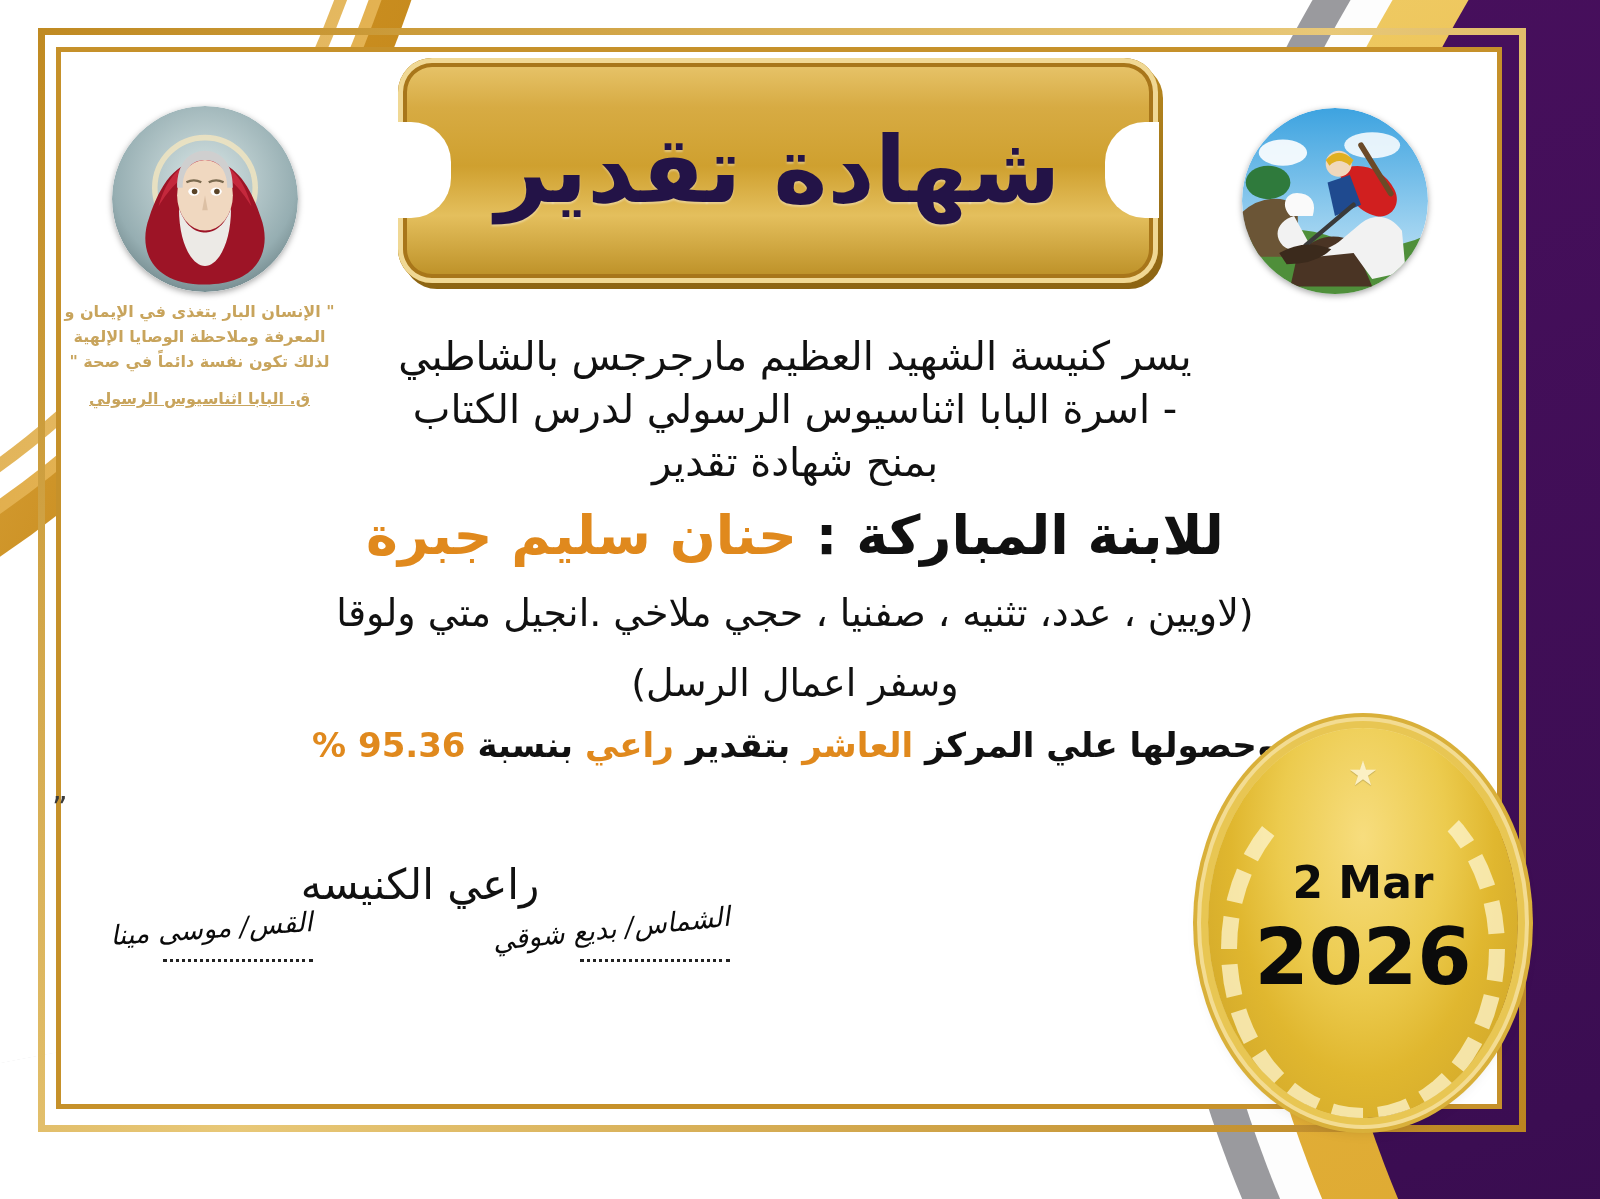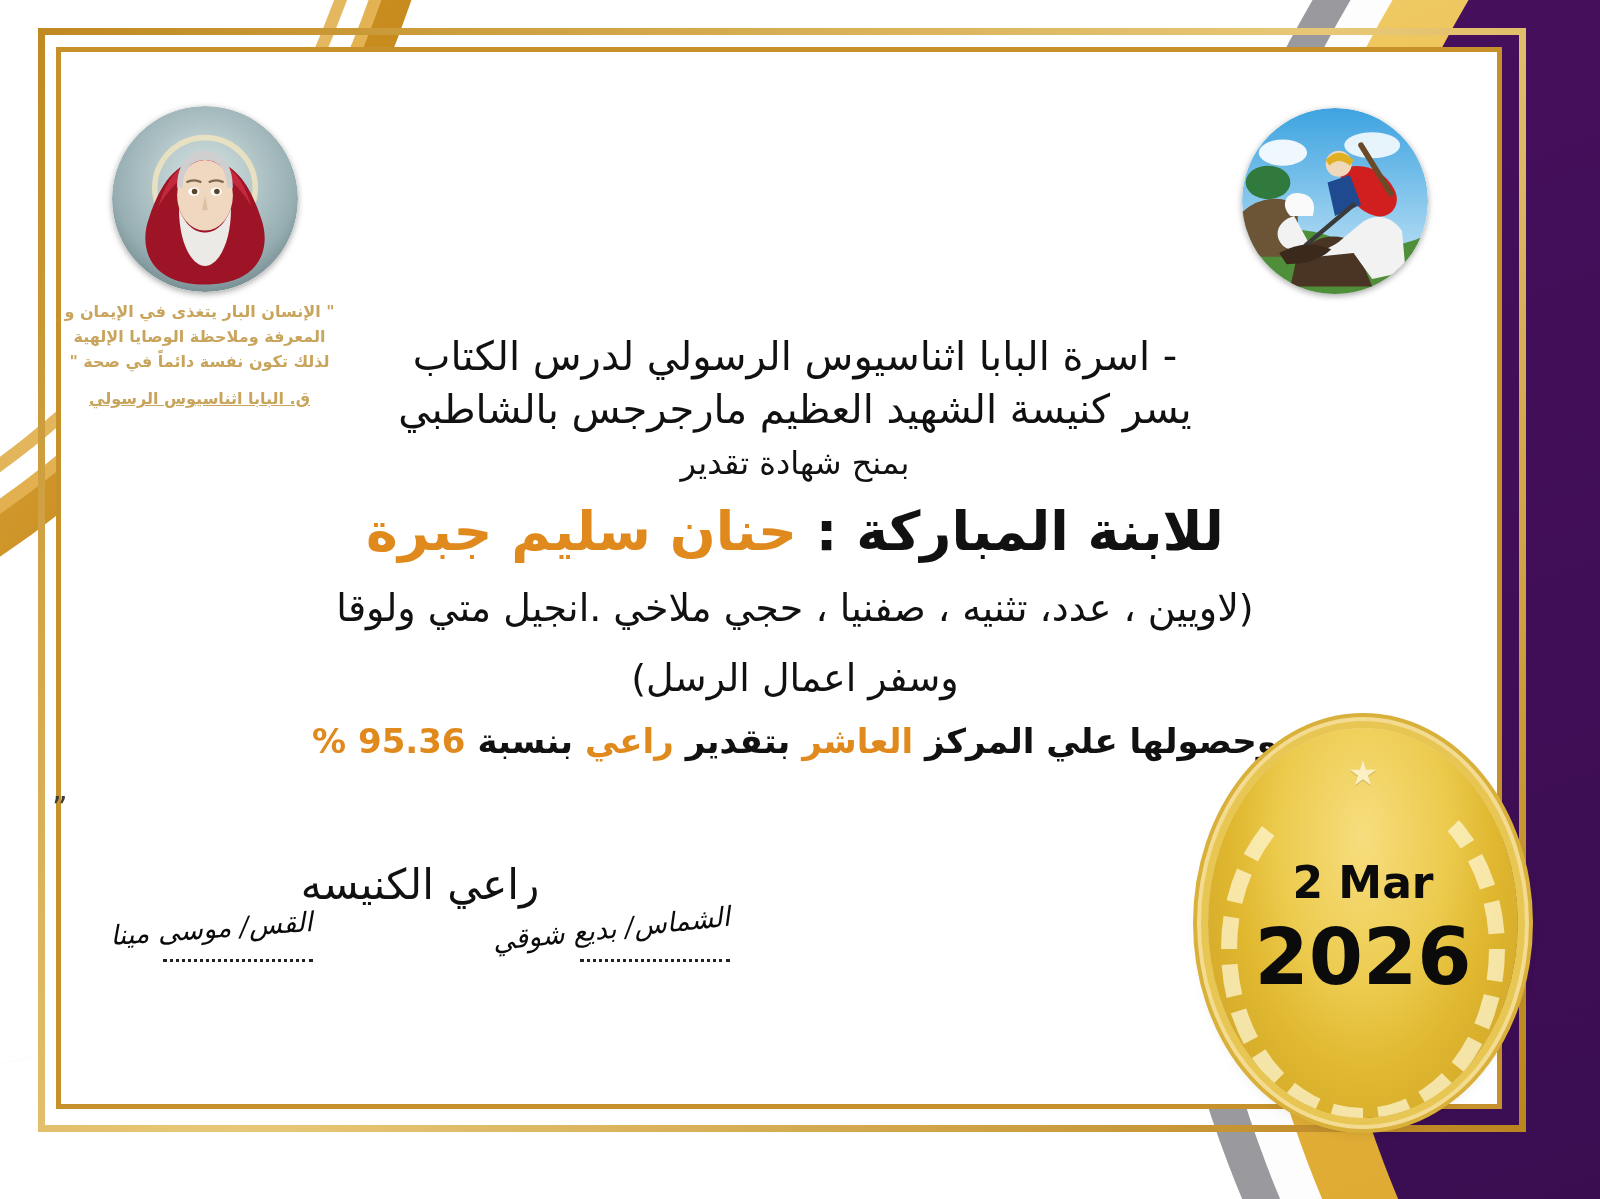--- a/index.html
+++ b/index.html
@@ -178,21 +178,21 @@
     width:1230px;
     direction:rtl;text-align:center;
     color:#111111;
   }
   .intro{
     font-size:40px;line-height:1.32;font-weight:400;
     color:#111;
     margin:0;
   }
   .grant{
-    font-size:32px;line-height:1.32;font-weight:400;margin:6px 0 0 0;
+    font-size:40px;line-height:1.32;font-weight:400;margin:0 0 0 0;
   }
   .recipient-line{
     margin:14px 0 14px 0;
     font-size:54px;font-weight:700;line-height:1.25;
     color:#111;
   }
   .recipient-name{color:#e0891d;}
   .details{
     margin:18px 0 0 0;
     font-size:38px;line-height:1.36;font-weight:400;color:#111;
@@ -295,20 +295,26 @@
   <div class="ribbon tl-line1"></div>
   <div class="ribbon tl-line2"></div>
   <div class="ribbon tl-line3"></div>
   <div class="ribbon tl-line4"></div>
 
   <div class="frame-outer"></div>
   <div class="frame-inner"></div>
 
   <div class="paper"></div>
 
+  <div class="plaque-wrap">
+    <div class="plaque-shadow"></div>
+    <div class="plaque">
+      <span class="plaque-title">شهادة تقدير</span>
+    </div>
+  </div>
 
   <div class="saint saint-left">
     <svg viewBox="0 0 100 100" width="186" height="186" aria-hidden="true">
       <defs>
         <radialGradient id="bgL" cx="50%" cy="40%" r="70%">
           <stop offset="0%" stop-color="#d9e6e6"></stop>
           <stop offset="70%" stop-color="#96aeb2"></stop>
           <stop offset="100%" stop-color="#5e7377"></stop>
         </radialGradient>
       </defs>
@@ -357,22 +363,22 @@
       <path d="M20 78 Q34 70 48 76 Q40 84 24 84 Z" fill="#3b2a1c"></path>
     </svg>
   </div>
 
   <div class="quote">
     <span>" الإنسان البار يتغذى في الإيمان و المعرفة وملاحظة الوصايا الإلهية لذلك تكون نفسة دائماً في صحة "</span>
     <span class="quote-src">ق. البابا اثناسيوس الرسولي</span>
   </div>
 
   <div class="body-block">
+    <p class="intro">يسر كنيسة الشهيد العظيم مارجرجس بالشاطبي</p>
     <p class="intro">- اسرة البابا اثناسيوس الرسولي لدرس الكتاب</p>
-    <p class="intro">يسر كنيسة الشهيد العظيم مارجرجس بالشاطبي</p>
     <p class="grant">بمنح شهادة تقدير</p>
 
     <p class="recipient-line">
       <span>للابنة المباركة :</span>
       <span class="recipient-name">حنان سليم جبرة</span>
     </p>
 
     <p class="details">(لاويين ، عدد، تثنيه ، صفنيا ، حجي ملاخي .انجيل متي ولوقا</p>
     <p class="details">وسفر اعمال الرسل)</p>
 

